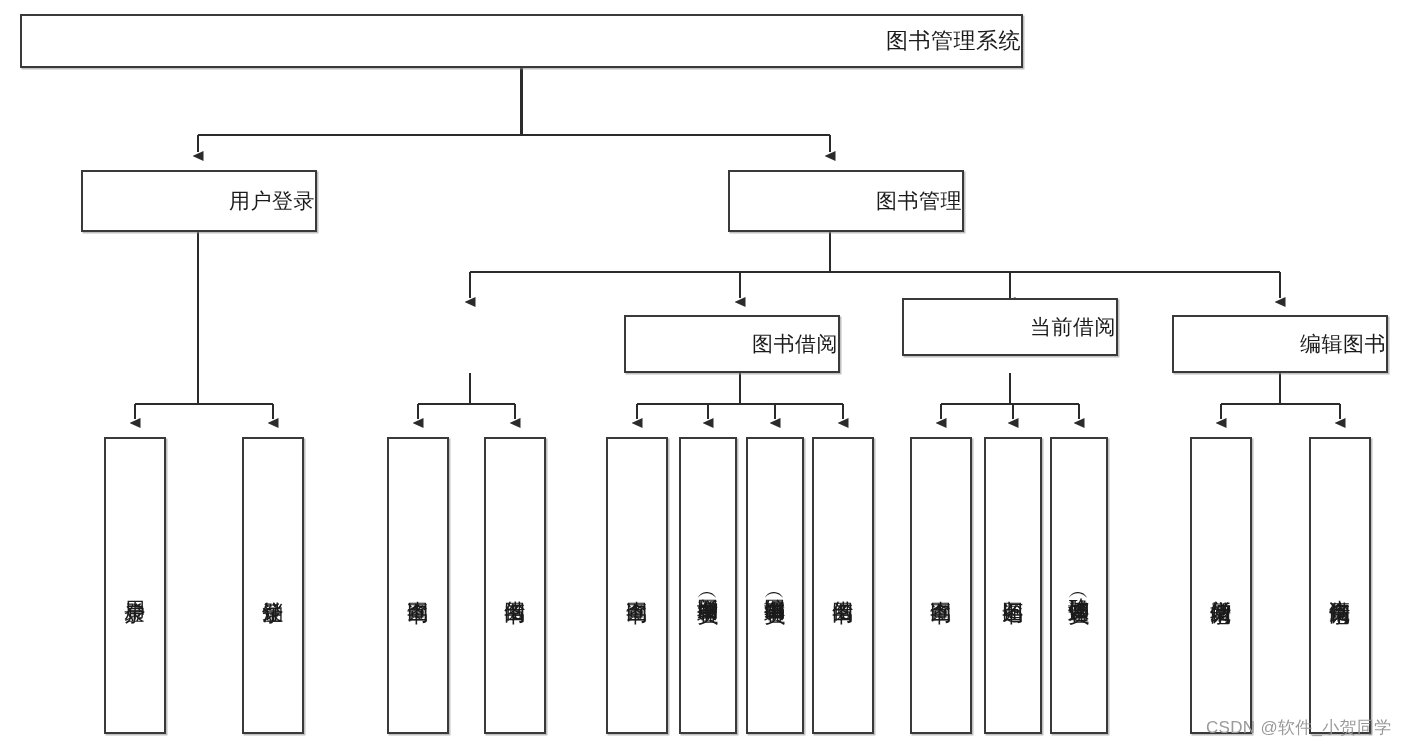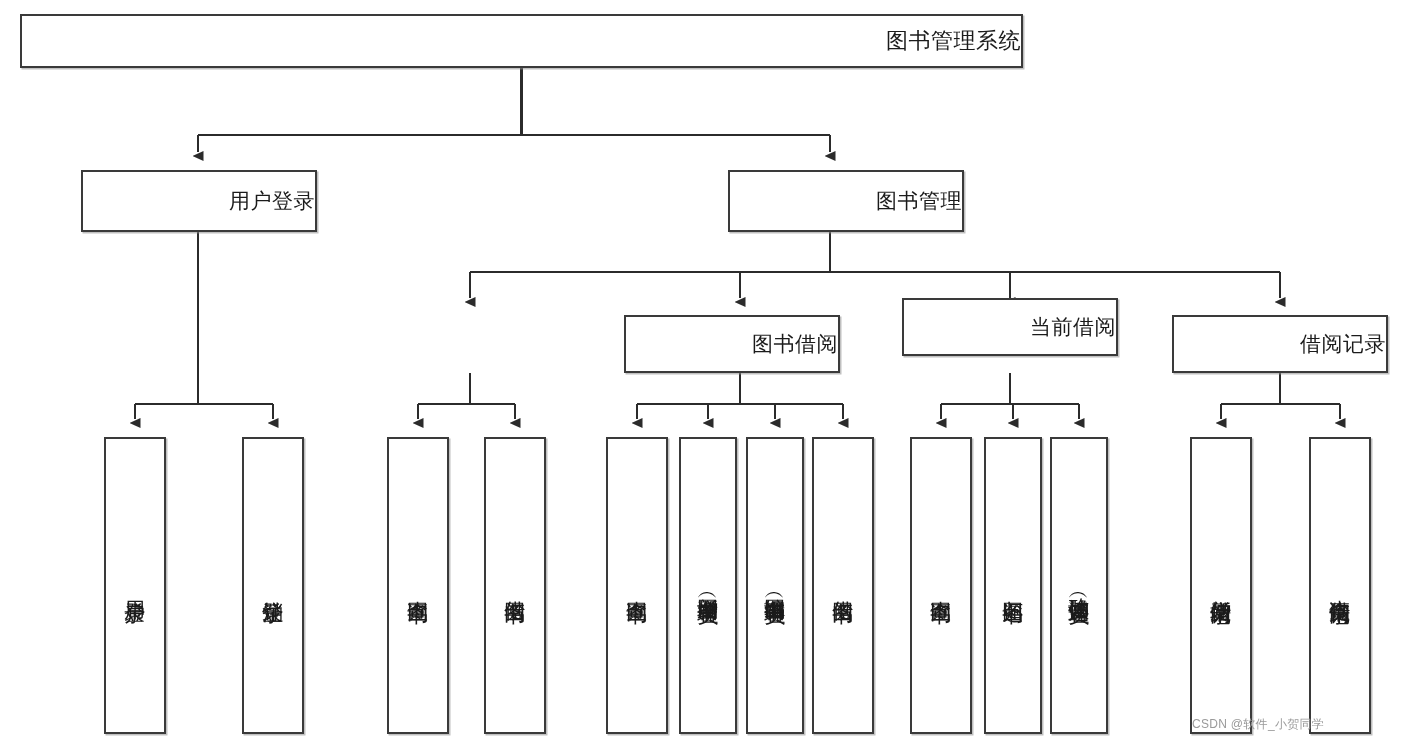--- a/index.html
+++ b/index.html
@@ -58,25 +58,26 @@
     text-orientation: upright;
     font-size: 21px;
     line-height: 1.30;
     letter-spacing: 1px;
     white-space: normal;
     max-height: 100%;
     text-align: center;
   }
   .watermark {
     position: absolute;
-    font-size: 12px;
+    font-size: 17px;
     color: #9a9a9a;
     white-space: nowrap;
     z-index: 5;
     letter-spacing: 0.3px;
+    margin-left: 14px;
   }
 </style>
 </head>
 <body>
 
 <div id="canvas">
 
   <svg class="wires" viewBox="0 0 1405 747" xmlns="http://www.w3.org/2000/svg">
     <defs>
       <marker id="arrow" markerWidth="10" markerHeight="11" refX="1" refY="5.5" orient="auto" markerUnits="userSpaceOnUse">
@@ -138,21 +139,21 @@
     <span class="lbl">图书管理</span>
   </div>
 
   <div class="node lvl3" style="left: 624px; top: 315px; width: 216px; height: 58px; padding-left: 31px;">
     <span class="lbl">图书借阅</span>
   </div>
   <div class="node lvl3" style="left: 902px; top: 298px; width: 216px; height: 58px;">
     <span class="lbl">当前借阅</span>
   </div>
   <div class="node lvl3" style="left: 1172px; top: 315px; width: 216px; height: 58px;">
-    <span class="lbl">借阅记录</span>
+    <span class="lbl">编辑图书</span>
   </div>
 
   <div class="node leaf" style="left: 104px; top: 437px; width: 62px; height: 297px;">
     <span class="lbl">用户登录</span>
   </div>
   <div class="node leaf" style="left: 242px; top: 437px; width: 62px; height: 297px;">
     <span class="lbl">注销登录</span>
   </div>
   <div class="node leaf" style="left: 387px; top: 437px; width: 62px; height: 297px;">
     <span class="lbl">查询图书</span>

